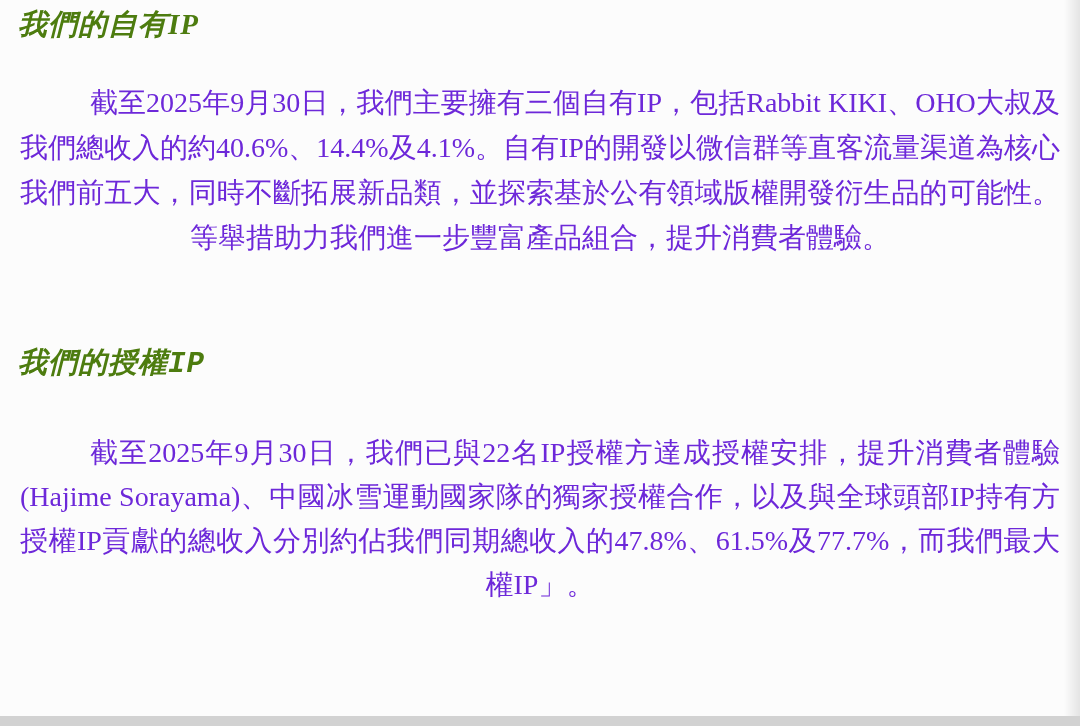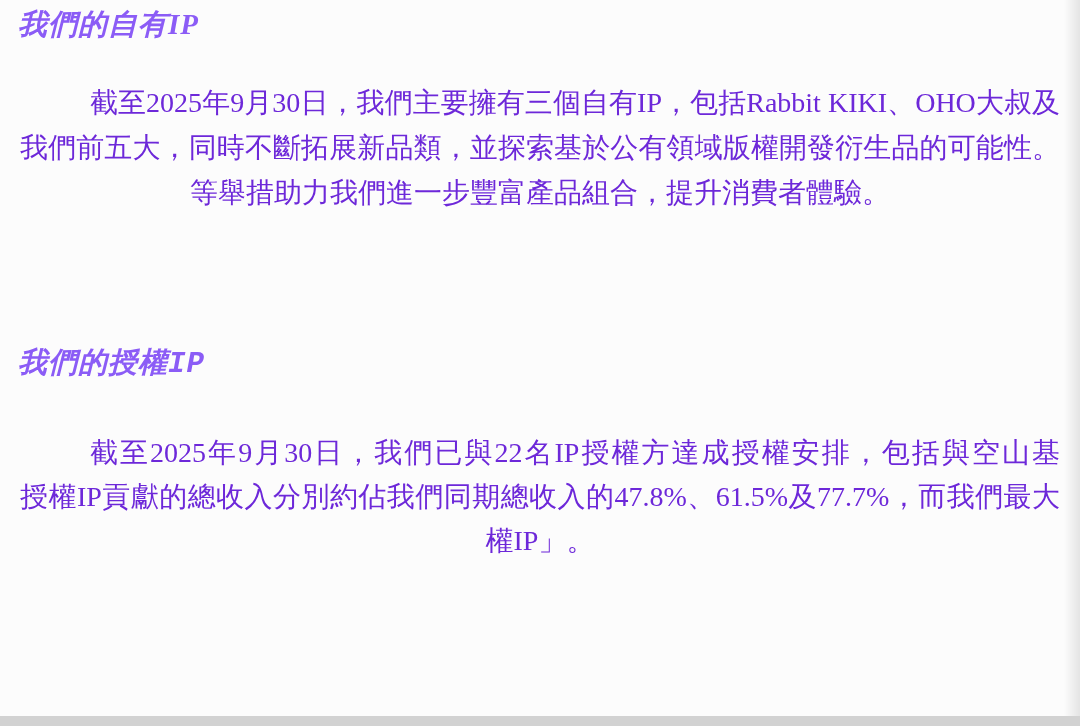--- a/index.html
+++ b/index.html
@@ -14,21 +14,21 @@
     font-family: "Liberation Serif", "DejaVu Serif", serif;
     color: #2a2a2a;
   }
 
   .heading {
     position: absolute;
     left: 18px;
     font-size: 29px;
     font-weight: bold;
     font-style: italic;
-    color: #8b5cf6;
+    color: #4d7c0f;
     letter-spacing: 1px;
     white-space: nowrap;
   }
   .heading-1 { top: 5px; }
   .heading-2 { top: 343px; font-family: Liberation Mono, monospace; }
 
   .para {
     position: absolute;
     left: 20px;
     width: 1040px;
@@ -74,28 +74,30 @@
 </style>
 </head>
 <body>
 
 <div class="page" lang="zh-Hant">
 
   <h2 class="heading heading-1">我們的自有IP</h2>
 
   <div class="para para-1">
     <span class="line jfull indent">截至2025年9月30日，我們主要擁有三個自有IP，包括Rabbit KIKI、OHO大叔及</span>
+    <span class="line jfull">我們總收入的約40.6%、14.4%及4.1%。自有IP的開發以微信群等直客流量渠道為核心</span>
     <span class="line jfull">我們前五大，同時不斷拓展新品類，並探索基於公有領域版權開發衍生品的可能性。該</span>
     <span class="line">等舉措助力我們進一步豐富產品組合，提升消費者體驗。</span>
   </div>
 
   <h2 class="heading heading-2">我們的授權IP</h2>
 
   <div class="para para-2">
-    <span class="line jfull indent">截至2025年9月30日，我們已與22名IP授權方達成授權安排，包括與空山基</span>
+    <span class="line jfull indent">截至2025年9月30日，我們已與22名IP授權方達成授權安排，提升消費者體驗</span>
+    <span class="line jfull">(Hajime Sorayama)、中國冰雪運動國家隊的獨家授權合作，以及與全球頭部IP持有方</span>
     <span class="line jfull">授權IP貢獻的總收入分別約佔我們同期總收入的47.8%、61.5%及77.7%，而我們最大</span>
     <span class="line">權IP」。</span>
   </div>
 
   <div class="right-edge"></div>
   <div class="bottom-bar"></div>
 
 </div>
 
 </body></html>

